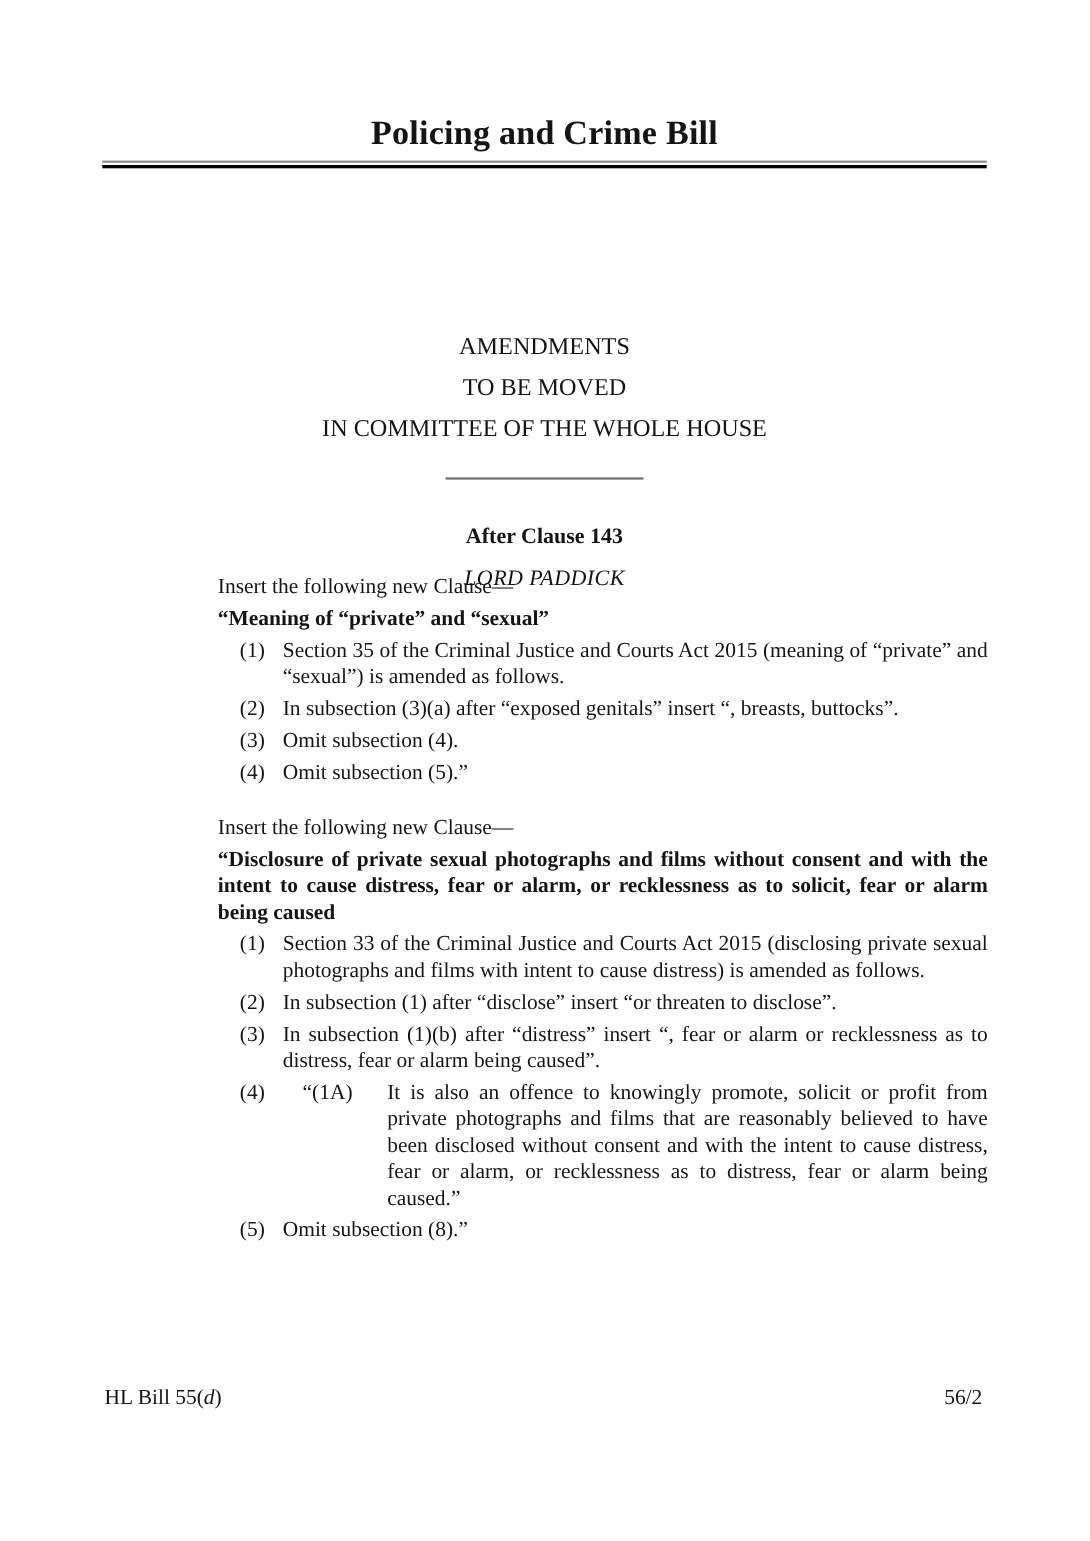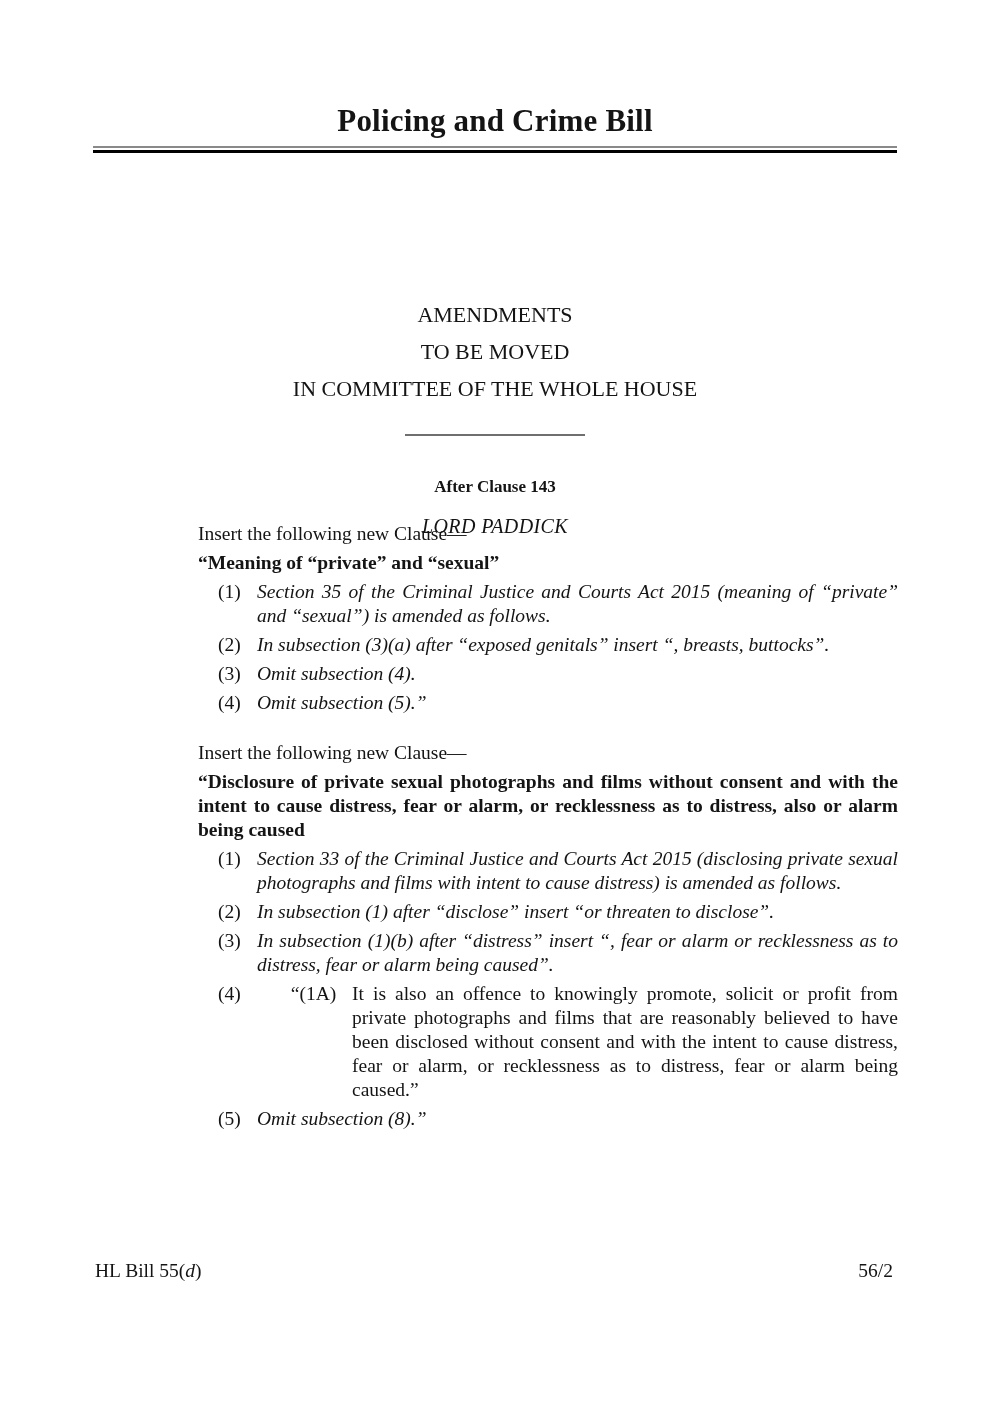--- a/index.html
+++ b/index.html
@@ -39,21 +39,21 @@
     .session-block .session-line { margin-bottom: 15px; }
     .divider-rule {
       position: absolute;
       top: 434px; left: 405px; width: 180px; height: 2px;
       background: #6f6f6f;
     }
     .clause-marker {
       position: absolute;
       top: 477px; left: 93px; width: 804px;
       text-align: center;
-      font-size: 17px;
+      font-size: 20px;
       font-weight: bold;
     }
     .mover {
       position: absolute;
       top: 515px; left: 93px; width: 804px;
       text-align: center;
       font-size: 20px;
       letter-spacing: 0.4px;
       font-style: italic;
     }
@@ -66,23 +66,23 @@
     .instruction { text-align: left; }
     .clause-heading {
       font-weight: bold;
       margin-top: 5px;
       text-align: justify;
     }
     .amendment-list { margin-top: 0; }
     .item { display: flex; margin-top: 5px; }
     .item-num { flex: 0 0 39px; margin-left: 20px; }
     .item-body { flex: 1; min-width: 0; }
-    .item-text { text-align: justify; font-style: italic; }
+    .item-text { text-align: justify; }
     .sub-item { display: flex; margin-left: 18px; }
-    .sub-num { flex: 0 0 77px; text-align: center; }
+    .sub-num { flex: 0 0 77px; }
     .sub-text { flex: 1; text-align: justify; }
     .section-gap { margin-top: 26px; }
     .footer-left {
       position: absolute;
       top: 1260px; left: 95px;
       font-size: 19.5px;
     }
     .footer-left .ital { font-style: italic; }
     .footer-right {
       position: absolute;
@@ -135,21 +135,21 @@
       </div>
       <div class="item">
         <div class="item-num">(4)</div>
         <div class="item-body">
             <div class="item-text">Omit subsection (5).”</div>
           </div>
       </div>
     </div>
 
     <div class="instruction section-gap">Insert the following new Clause—</div>
-    <div class="clause-heading">“Disclosure of private sexual photographs and films without consent and with the intent to cause distress, fear or alarm, or recklessness as to distress, also or alarm being caused</div>
+    <div class="clause-heading">“Disclosure of private sexual photographs and films without consent and with the intent to cause distress, fear or alarm, or recklessness as to solicit, fear or alarm being caused</div>
 
     <div class="amendment-list">
       <div class="item">
         <div class="item-num">(1)</div>
         <div class="item-body">
             <div class="item-text">Section 33 of the Criminal Justice and Courts Act 2015 (disclosing private sexual photographs and films with intent to cause distress) is amended as follows.</div>
           </div>
       </div>
       <div class="item">
         <div class="item-num">(2)</div>

